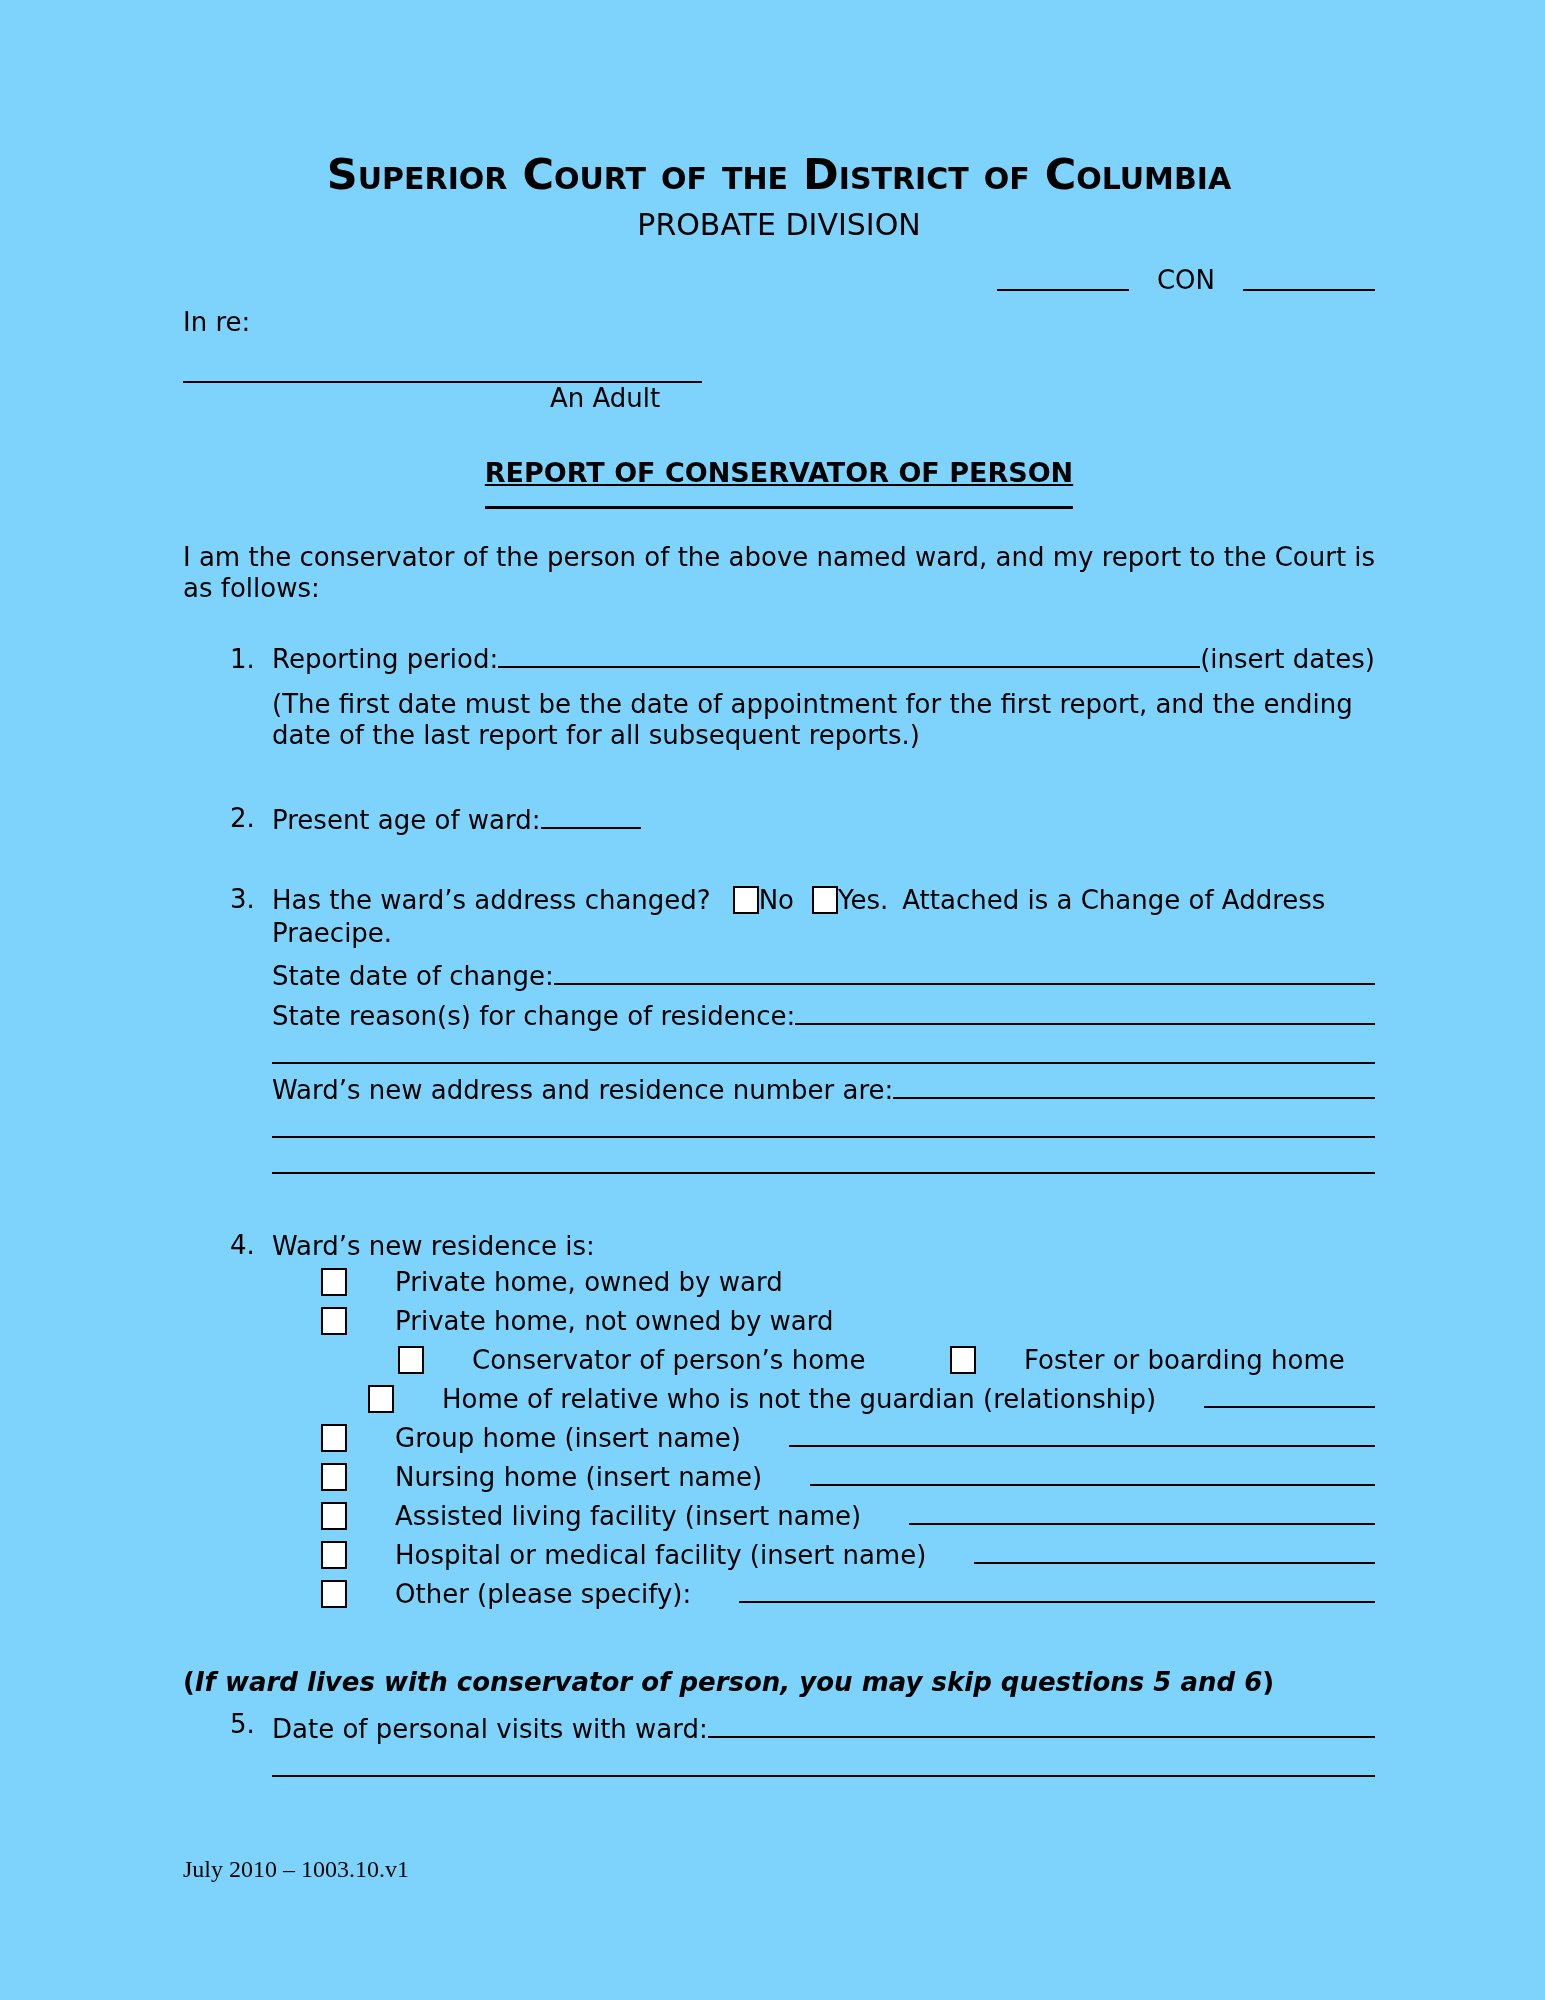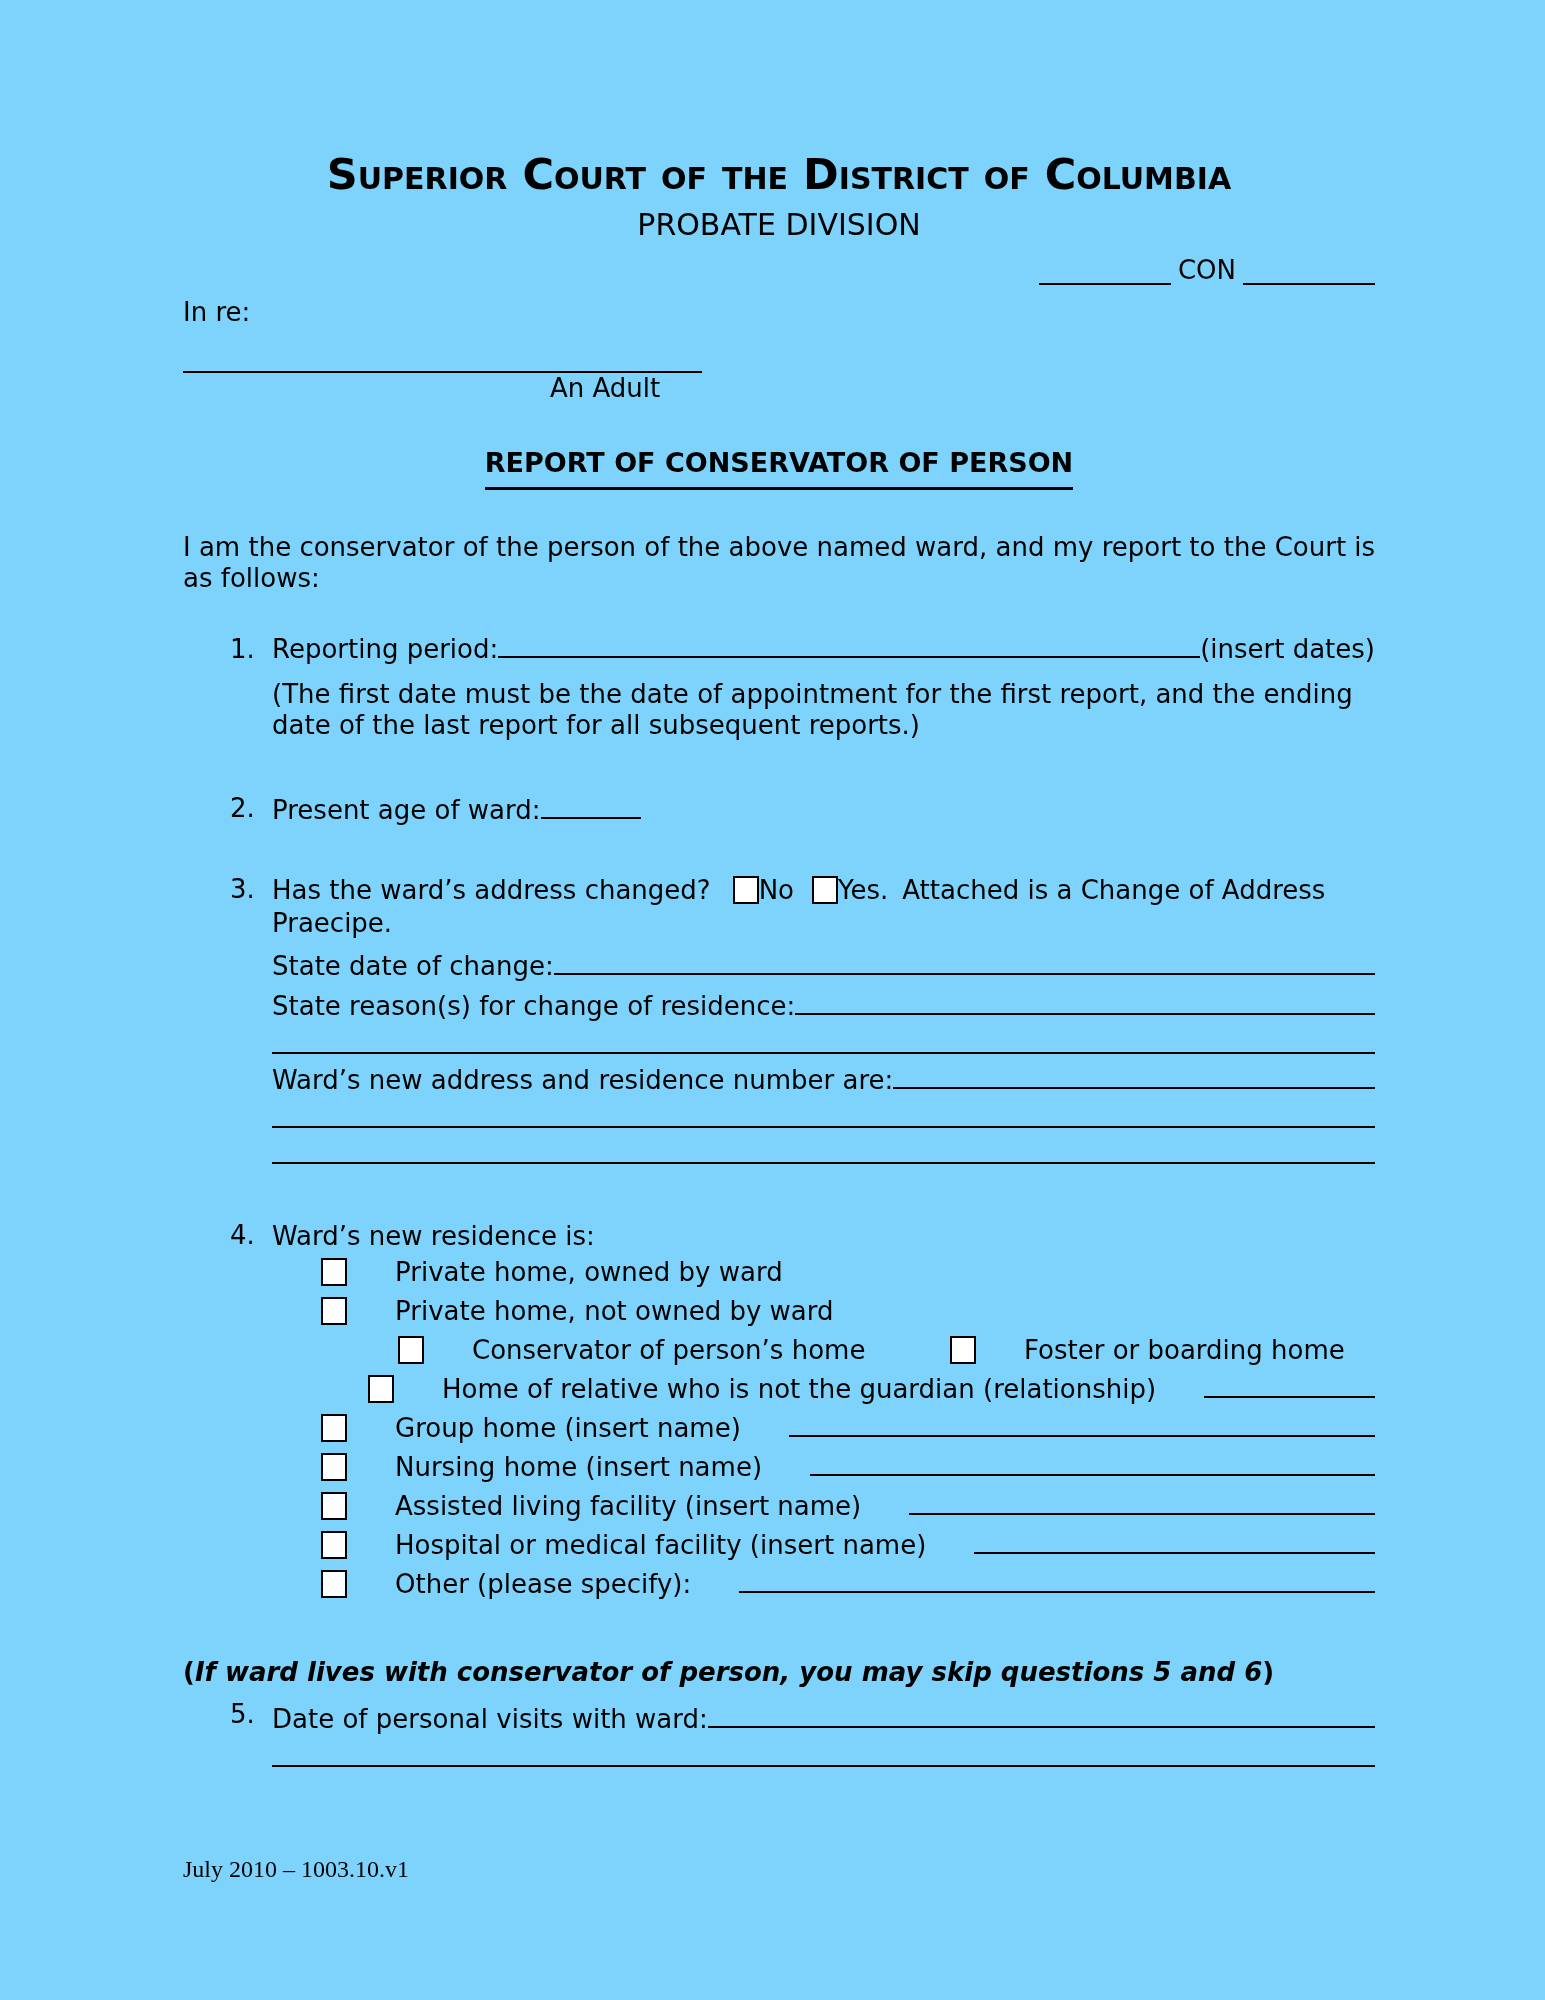--- a/index.html
+++ b/index.html
@@ -7,30 +7,30 @@
     width:1545px;height:2000px;background:#7dd3fc;color:#000;
     font-family:"DejaVu Sans","Liberation Sans",sans-serif;font-size:26px;
     position:relative;box-sizing:border-box;
     padding:150px 170px 0 183px;overflow:hidden;
   }
   
   .court-title{margin:0;text-align:center;font-size:43px;font-weight:700;
     font-variant:small-caps;letter-spacing:0;line-height:1.15;}
   .division{text-align:center;font-size:30px;margin-top:8px;line-height:1.2;}
   
-  .con-row{display:flex;justify-content:flex-end;align-items:flex-end;gap:7px;margin-top:12px;line-height:30px;}
+  .con-row{display:flex;justify-content:flex-end;align-items:flex-start;gap:28px;margin-top:22px;line-height:30px;}
   .blank{display:inline-block;border-bottom:2px solid #000;}
   .con-blank{width:132px;height:24px;}
   .in-re{margin-top:12px;line-height:30px;}
   
   .ward-line{width:519px;height:44px;border-bottom:2px solid #000;}
   .an-adult{margin-left:367px;line-height:30px;}
   
   .form-title{margin:44px 0 0 0;text-align:center;font-size:27px;font-weight:700;}
-  .form-title span{border-bottom:3px solid #000;padding-bottom:9px;}
+  .form-title span{border-bottom:3px solid #000;padding-bottom:18px;text-decoration:underline;}
   .intro{margin:54px -25px 0 0;line-height:31px;}
   
   .q{display:flex;margin-left:47px;}
   .qnum{width:42px;flex:none;}
   .qbody{flex:1;min-width:0;}
   .qrow{line-height:31px;}
   .fill-row{display:flex;align-items:baseline;line-height:31px;}
   .fill-row .lbl{white-space:nowrap;}
   .fill{flex:1;border-bottom:2px solid #000;height:2px;min-width:30px;}
   .qnote{margin:14px -25px 0 0;line-height:31px;}

